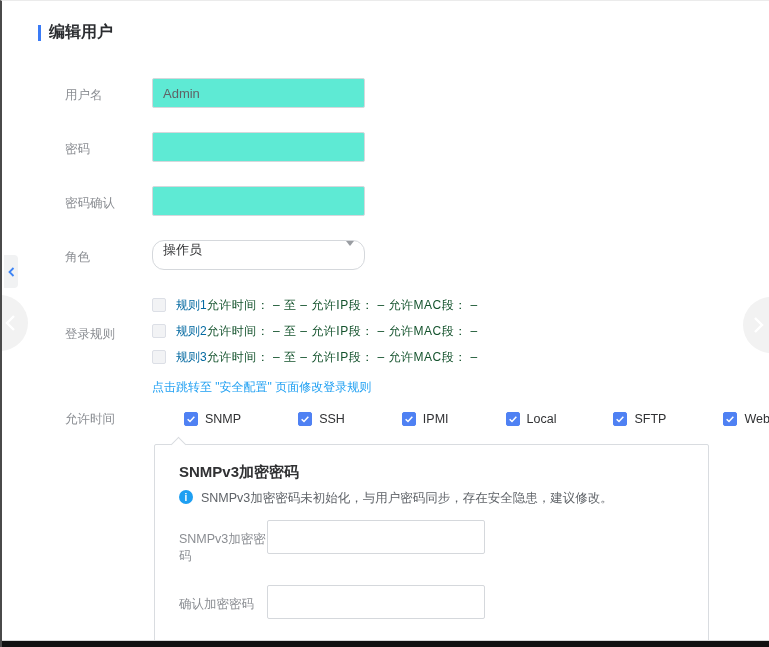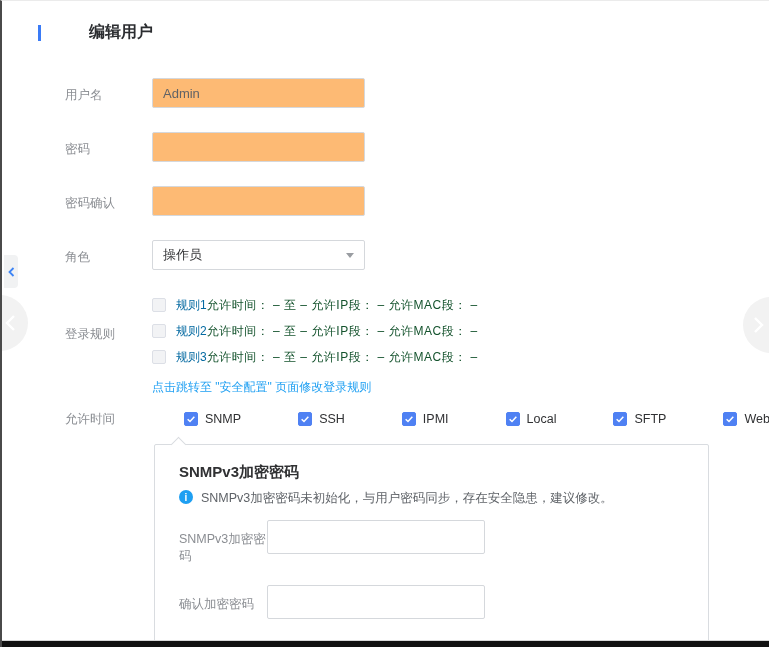--- a/index.html
+++ b/index.html
@@ -9,38 +9,38 @@
     font-family:"Liberation Sans","DejaVu Sans",sans-serif;
     color:#303133;
   }
   .frame {
     position:absolute; inset:0;
     border-left:2px solid #4a4a4a;
     border-top:1px solid #ebebeb;
     overflow:hidden;
   }
   
-  .page-title-row { position:absolute; top:21px; left:36px; display:flex; align-items:center;gap:40px; }
+  .page-title-row { position:absolute; top:21px; left:36px; display:flex; align-items:center; }
   .accent-bar { width:3px; height:16px; background:#3a7bf6; margin-right:8px; }
   .page-title { font-size:16px; font-weight:bold; color:#2b2d30; margin:0; }
 
   
   .form { position:absolute; top:77px; left:63px; width:660px; }
   .row { display:flex; margin-bottom:24px; }
   .row-label { width:87px; flex:0 0 87px; font-size:12.5px; color:#8b8e93; padding-top:9px; }
   .ipt {
     box-sizing:border-box; width:213px; height:30px;
-    border:1px solid #d5d8dc; border-radius:2px; background:#fdba74;
+    border:1px solid #d5d8dc; border-radius:2px; background:#5eead4;
     font-size:13px; color:#606266; padding:0 10px; outline:none;
     font-family:"Liberation Sans","DejaVu Sans",sans-serif;
   }
   .select {
     box-sizing:border-box; width:213px; height:30px;
-    border:1px solid #d5d8dc; border-radius:2px; background:#fff;
-    display:flex; align-items:center; justify-content:space-between;
+    border:1px solid #d5d8dc; border-radius:12px; background:#fff;
+    display:flex; justify-content:space-between;
     padding:0 10px; cursor:pointer;
   }
   .select-value { font-size:13px; color:#303133; }
   .caret { width:0; height:0; border-left:4px solid transparent; border-right:4px solid transparent; border-top:5px solid #9a9da2; }
 
   
   .rules-row { margin-bottom:0; }
   .label-rules { padding-top:29px; }
   .rule-line { display:flex; align-items:center; height:16px; margin-bottom:10px; }
   .cb {

